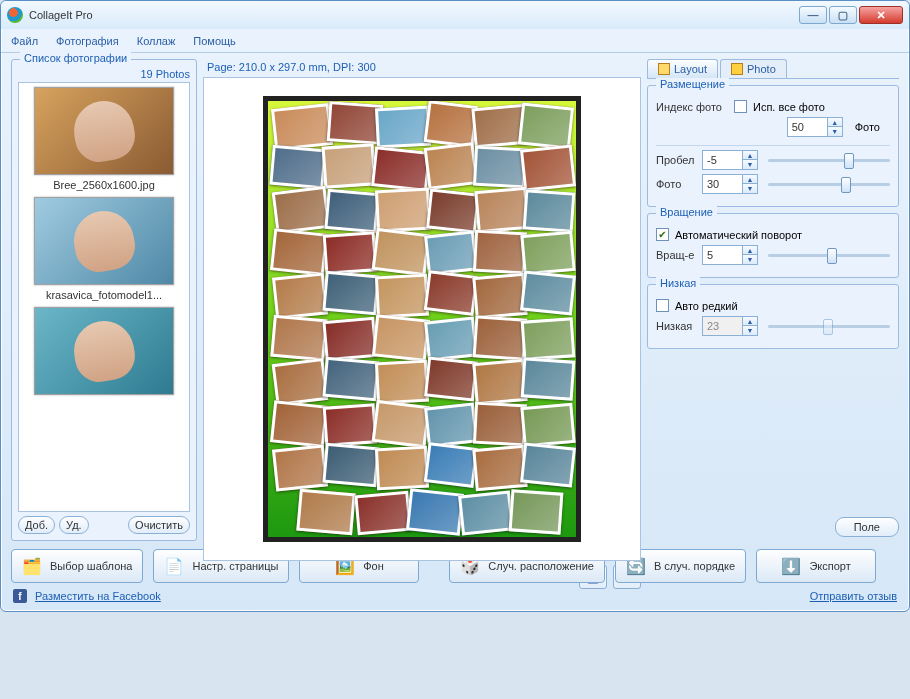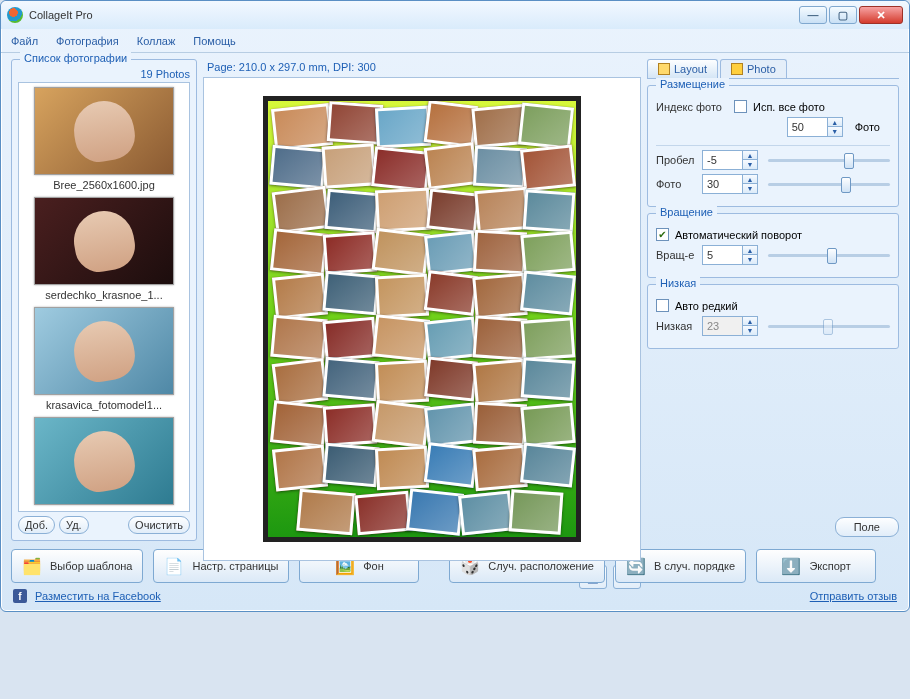--- a/index.html
+++ b/index.html
@@ -107,26 +107,20 @@
     <div class="panel-left">
       <div class="groupbox leftg">
         <div class="legend">Список фотографии</div>
         <div class="count">19 Photos</div>
         <div class="thumblist" id="thumblist">
             <div class="thumbitem">
               <div class="thumb" style="background: linear-gradient(135deg, rgb(215, 163, 94), rgb(138, 90, 50));">
                 <div class="fig"></div>
               </div>
               <div class="thumblabel">Bree_2560x1600.jpg</div>
-            </div>
-            <div class="thumbitem">
-              <div class="thumb" style="background: linear-gradient(135deg, rgb(74, 31, 31), rgb(28, 13, 13));">
-                <div class="fig"></div>
-              </div>
-              <div class="thumblabel">serdechko_krasnoe_1...</div>
             </div>
             <div class="thumbitem">
               <div class="thumb" style="background: linear-gradient(135deg, rgb(159, 203, 224), rgb(79, 136, 166));">
                 <div class="fig"></div>
               </div>
               <div class="thumblabel">krasavica_fotomodel1...</div>
             </div>
             <div class="thumbitem">
               <div class="thumb" style="background: linear-gradient(135deg, rgb(107, 182, 200), rgb(46, 123, 145));">
                 <div class="fig"></div>

